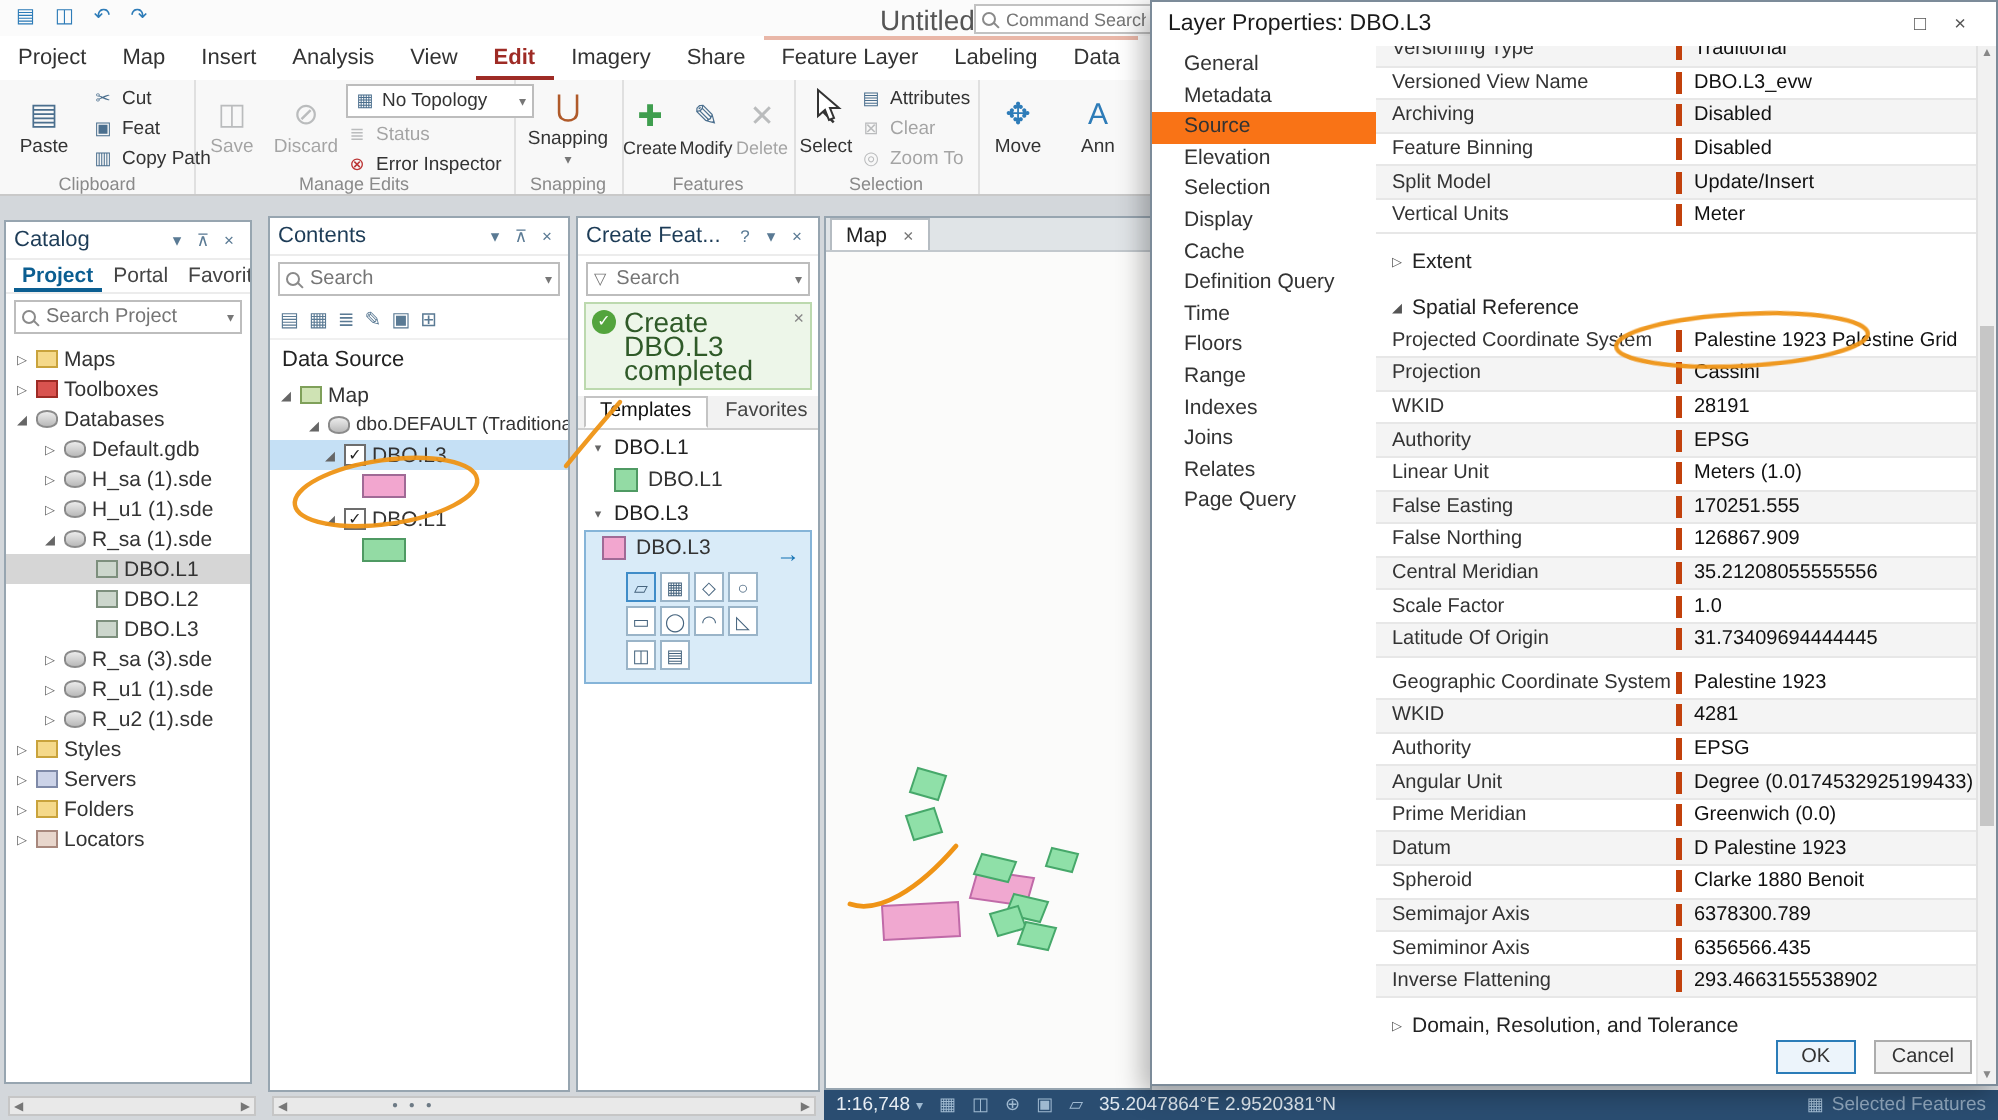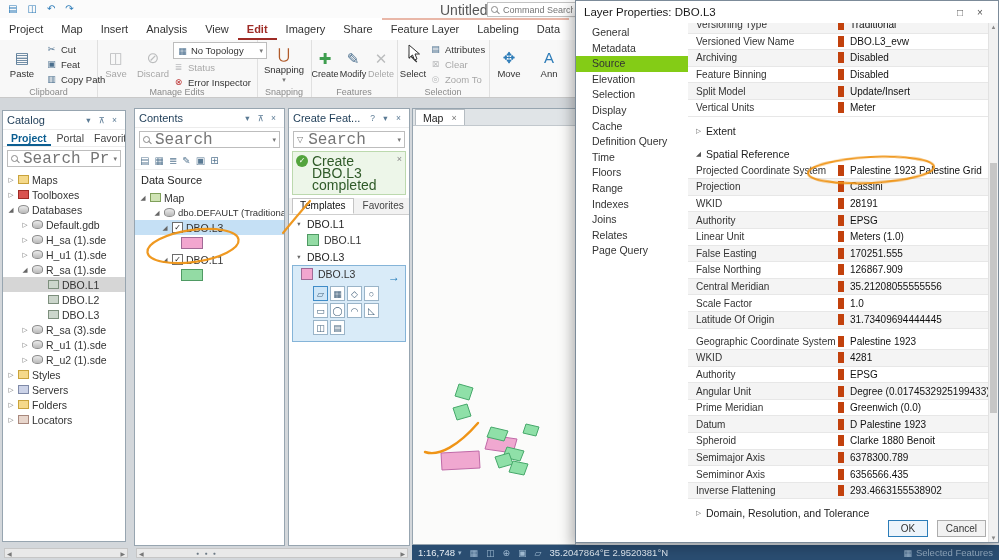--- a/index.html
+++ b/index.html
@@ -30,21 +30,21 @@
   .smallbtn{display:flex;align-items:center;gap:4px;height:14px;font-size:9.5px;color:#333;cursor:pointer;white-space:nowrap}
   .sicon{width:11px;text-align:center;font-size:9px;color:#4b6f8e}
   .disabled{opacity:.42;filter:grayscale(.9)}
   .dropbox{display:flex;align-items:center;gap:3px;height:15px;border:1px solid #bdbdbd;background:#fff;padding:0 3px;font-size:9.5px;color:#333;width:86px}
   
   .pane{position:absolute;background:#fff;border:1px solid #97a5b0;box-sizing:border-box;overflow:hidden;z-index:2}
   .phead{height:18px;display:flex;align-items:center;padding:0 4px;border-bottom:1px solid #ececec}
   .phead .t{flex:1;font-size:11px;color:#1d3c57;white-space:nowrap;overflow:hidden}
   .hicon{width:13px;text-align:center;color:#5a7a94;font-size:8.5px;cursor:pointer;flex:none}
   .sbox{margin:3px 4px;height:15px;border:1px solid #bdbdbd;background:#fff;display:flex;align-items:center;padding:0 3px;gap:3px}
-  .sbox input{border:none;outline:none;flex:1;min-width:10px;font-size:16px;color:#888;background:transparent;font-family:Liberation Mono, monospace}
+  .sbox input{border:none;outline:none;flex:1;min-width:10px;font-size:10px;color:#888;background:transparent;font-family:Liberation Sans, sans-serif}
   .dd{color:#777;font-size:7px;flex:none;cursor:pointer}
   
   .ctabs{display:flex;align-items:center;height:16px;border-bottom:1px solid #ececec;padding:0 4px;gap:2px}
   .ctab{font-size:10.5px;color:#444;padding:0 4px;height:16px;line-height:16px;cursor:pointer}
   .ctab.active{color:#0b5e91;font-weight:bold;box-shadow:inset 0 -2px 0 #0b5e91}
   
   .tree{padding-top:2px}
   .titem{display:flex;align-items:center;height:15px;gap:3px;white-space:nowrap;cursor:pointer}
   .titem.d0{padding-left:4px}.titem.d1{padding-left:18px}.titem.d2{padding-left:34px}
   .titem.selected{background:#d6d6d6}
@@ -98,28 +98,28 @@
   .bottomstrip{position:absolute;left:0;top:546px;width:412px;height:14px;background:#d3d7db;z-index:2}
   .hscroll{position:absolute;top:2px;height:10px;background:#e9e9e9;border:1px solid #c6c6c6;display:flex;align-items:center;justify-content:space-between;font-size:6px;color:#777;padding:0 2px;box-sizing:border-box}
   .gripdots{position:absolute;top:4px;left:196px;color:#6d7a85;font-size:5px;letter-spacing:2px}
   
   .dialog{position:absolute;left:575px;top:0;width:424px;height:543px;background:#fff;border:1px solid #7c8b99;box-shadow:-4px 4px 12px rgba(0,0,0,.28);z-index:20;box-sizing:border-box}
   .dtitle{height:22px;display:flex;align-items:center;padding:0 8px;font-size:11.5px;color:#1a1a1a;background:#fff}
   .dtitle .t{flex:1;white-space:nowrap;overflow:hidden}
   .dwicon{width:20px;text-align:center;color:#555;font-size:10px;cursor:pointer}
   .dnav{position:absolute;left:0;top:24px;bottom:0;width:112px;overflow:hidden}
   .navitem{height:15.6px;line-height:15.6px;padding-left:16px;font-size:10.5px;color:#333;white-space:nowrap;cursor:pointer}
-  .navitem.selected{background:#84cc16}
+  .navitem.selected{background:#f97316}
   .dcontent{position:absolute;left:112px;top:22px;right:10px;bottom:0;overflow:hidden}
   .ptable{margin-top:0}
   .prow{display:flex;height:15.6px;align-items:center;border-bottom:1px solid #e7e7e7;font-size:10px}
   .alt-odd .prow:nth-child(odd){background:#f4f4f4}
   .alt-even .prow:nth-child(even){background:#f4f4f4}
   .plabel{width:150px;padding-left:8px;flex:none;color:#333;white-space:nowrap;overflow:hidden;box-sizing:border-box}
-  .pval{flex:1;padding-left:6px;border-left:6px solid #c2410c;color:#111;white-space:nowrap;overflow:hidden}
+  .pval{flex:1;padding-left:6px;border-left:3px solid #c2410c;color:#111;white-space:nowrap;overflow:hidden}
   .sechead{display:flex;align-items:center;height:18px;font-size:10.5px;color:#222;gap:5px;padding-left:8px;margin-top:5px;cursor:pointer}
   .sechead .ar{font-size:6.5px;color:#555}
   .dscroll{position:absolute;right:0;top:22px;bottom:0;width:10px;background:#f1f1f1;border-left:1px solid #e2e2e2;box-sizing:border-box}
   .dthumb{position:absolute;left:1px;right:1px;top:140px;height:250px;background:#c6c6c6;cursor:pointer}
   .dsarrow{position:absolute;left:0;right:0;text-align:center;font-size:6px;color:#888;cursor:pointer}
   .dbtns{position:absolute;right:12px;bottom:5px;display:flex;gap:9px}
   .btn{min-width:40px;height:17px;font-size:10px;text-align:center;line-height:15px;border:1px solid #adadad;background:#f2f2f2;padding:0 8px;cursor:pointer;box-sizing:border-box}
   .btn.primary{border-color:#2b7cb8;background:#ecf4fb}
   
   .overlay{position:absolute;left:0;top:0;width:999px;height:560px;pointer-events:none;z-index:60}

